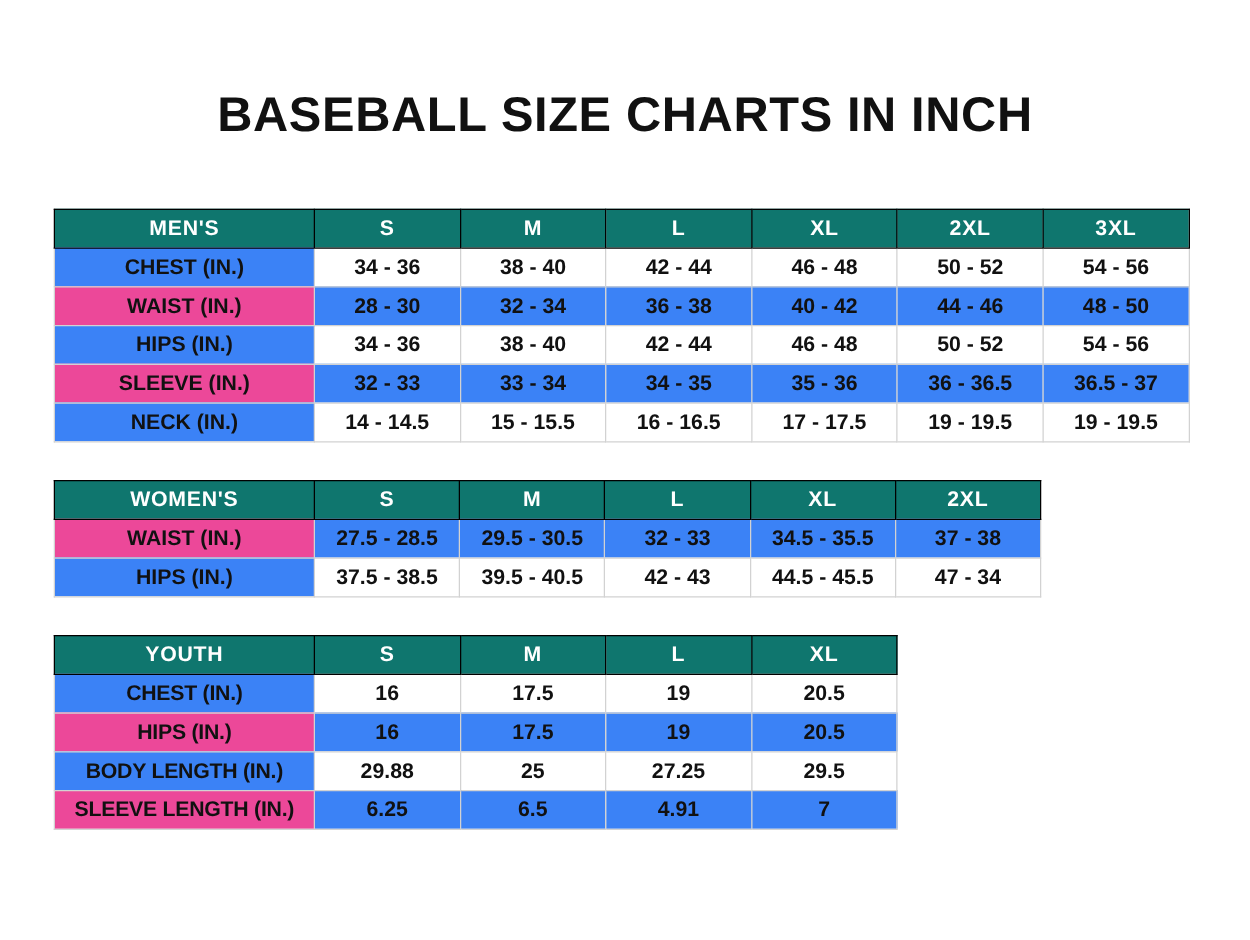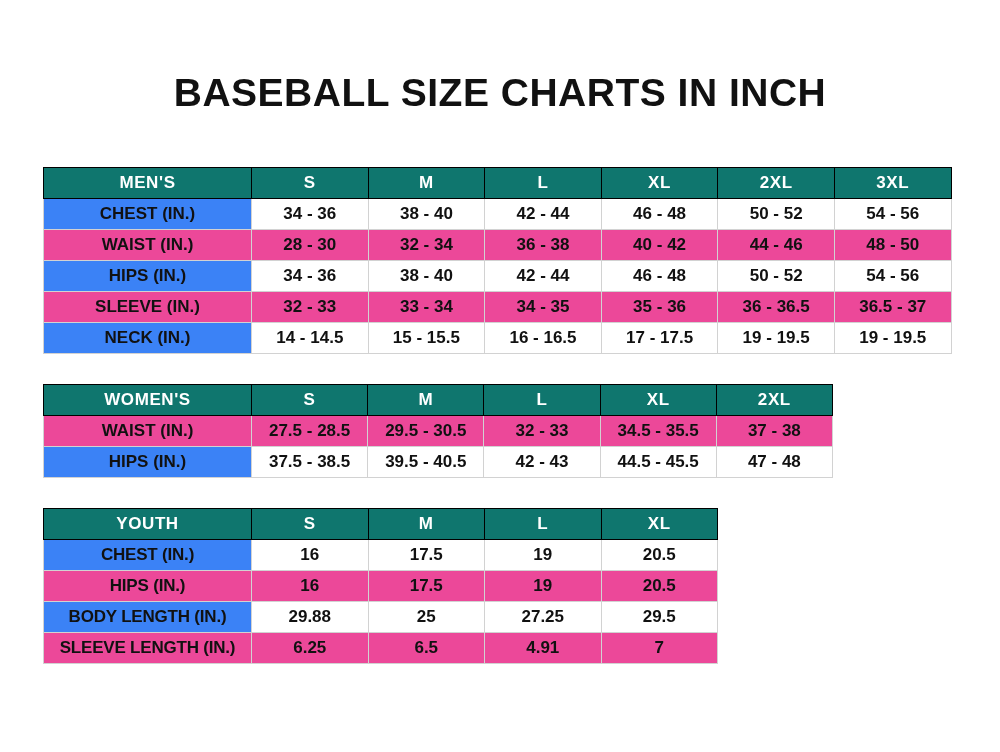--- a/index.html
+++ b/index.html
@@ -60,21 +60,21 @@
     letter-spacing: 0.6px;
   }
   thead th.rowlabel-head {
     text-align: center;
   }
   tbody td.rowlabel {
     text-align: center;
     background: #3b82f6;
   }
   tbody tr.alt td {
-    background: #ec4899;
+    background: #3b82f6;
   }
   tbody tr.alt td.rowlabel {
     background: #ec4899;
   }
   .men-table { width: 908px; }
   .men-table col.c0 { width: 208px; }
   .men-table col.cx { width: 116.6px; }
 
   .women-table { width: 789px; padding-left: 14px; }
   .women-table col.c0 { width: 208px; }
@@ -207,21 +207,21 @@
           <td>32 - 33</td>
           <td>34.5 - 35.5</td>
           <td>37 - 38</td>
         </tr>
         <tr>
           <td class="rowlabel">HIPS (IN.)</td>
           <td>37.5 - 38.5</td>
           <td>39.5 - 40.5</td>
           <td>42 - 43</td>
           <td>44.5 - 45.5</td>
-          <td>47 - 48</td>
+          <td>47 - 34</td>
         </tr>
       </tbody>
     </table>
 
     <div class="gap-2"></div>
 
     <table class="youth-table">
       <colgroup>
         <col class="c0">
           <col class="cx">

